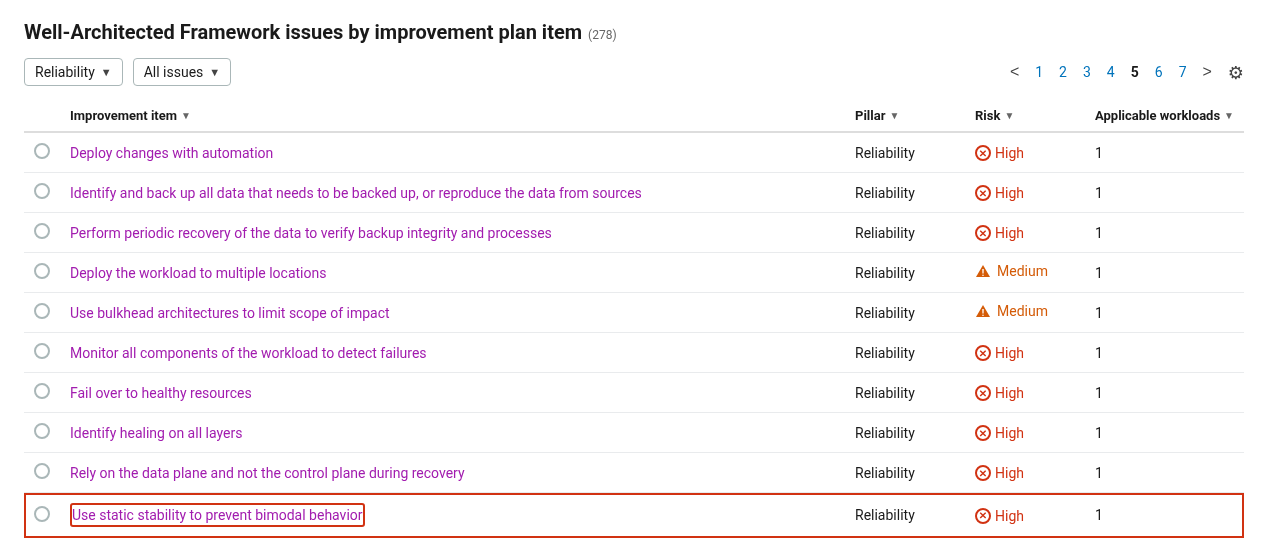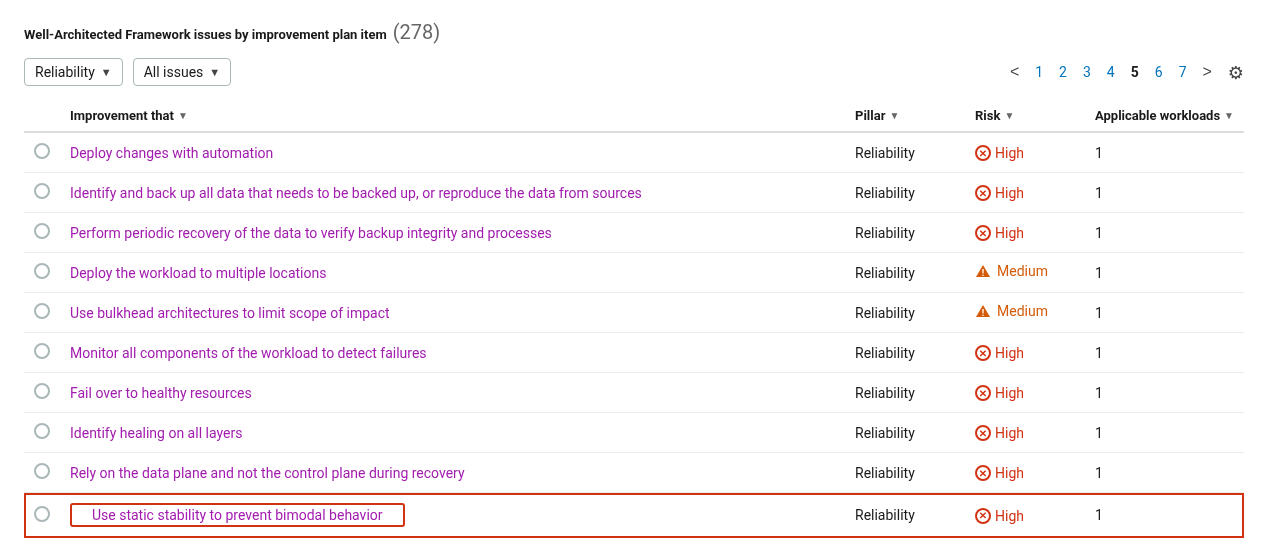--- a/index.html
+++ b/index.html
@@ -10,26 +10,26 @@
       background: #fff;
       padding: 20px 24px;
     }
     .title-row {
       display: flex;
       align-items: baseline;
       gap: 6px;
       margin-bottom: 14px;
     }
     .title-text {
-      font-size: 13px;
+      font-size: 20px;
       font-weight: 700;
       color: #1a1a1a;
     }
     .title-count {
-      font-size: 20px;
+      font-size: 12px;
       font-weight: 400;
       color: #666;
     }
     .controls-row {
       display: flex;
       align-items: center;
       justify-content: space-between;
       margin-bottom: 14px;
     }
     .controls-left {
@@ -194,21 +194,21 @@
       <span class="gear-icon">⚙</span>
     </div>
   </div>
 
   <table>
     <thead>
       <tr>
         <th class="checkbox-col"></th>
         <th>
           <div class="th-inner">
-            <span>Improvement that</span>
+            <span>Improvement item</span>
             <span class="sort-icon">▼</span>
           </div>
         </th>
         <th class="pillar-col">
           <div class="th-inner">
             <span>Pillar</span>
             <span class="sort-icon">▼</span>
           </div>
         </th>
         <th class="risk-col">
@@ -321,21 +321,21 @@
           <td><a class="link-text">Rely on the data plane and not the control plane during recovery</a></td>
           <td class="pillar-col">Reliability</td>
           <td class="risk-col"><span class="risk-badge risk-high">
               <span style="display: inline-flex; align-items: center; justify-content: center; width: 16px; height: 16px; border-radius: 50%; border: 2px solid rgb(209, 50, 18); color: rgb(209, 50, 18); font-size: 10px; font-weight: 700;">✕</span>
               <span>High</span>
             </span></td>
           <td class="workloads-col">1</td>
         </tr>
         <tr style="outline: rgb(209, 50, 18) solid 2px; outline-offset: -2px;">
           <td class="checkbox-col"><span class="radio-btn"></span></td>
-          <td><a class="link-text" style="border: 2px solid rgb(209, 50, 18); border-radius: 3px; padding: 2px 20px; display: inline-block;">Use static stability to prevent bimodal behavior</a></td>
+          <td><a class="link-text" style="border: 2px solid rgb(209, 50, 18); border-radius: 3px; padding: 2px 0; display: inline-block;">Use static stability to prevent bimodal behavior</a></td>
           <td class="pillar-col">Reliability</td>
           <td class="risk-col"><span class="risk-badge risk-high">
               <span style="display: inline-flex; align-items: center; justify-content: center; width: 16px; height: 16px; border-radius: 50%; border: 2px solid rgb(209, 50, 18); color: rgb(209, 50, 18); font-size: 10px; font-weight: 700;">✕</span>
               <span>High</span>
             </span></td>
           <td class="workloads-col">1</td>
         </tr>
       </tbody>
   </table>
 </div>

